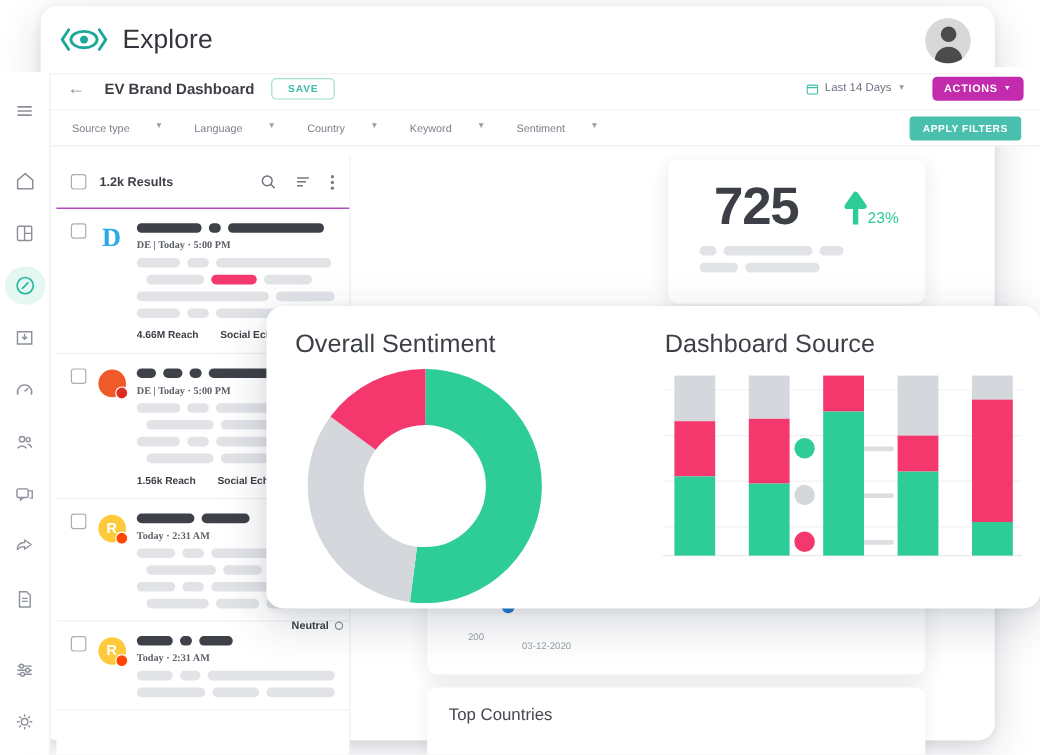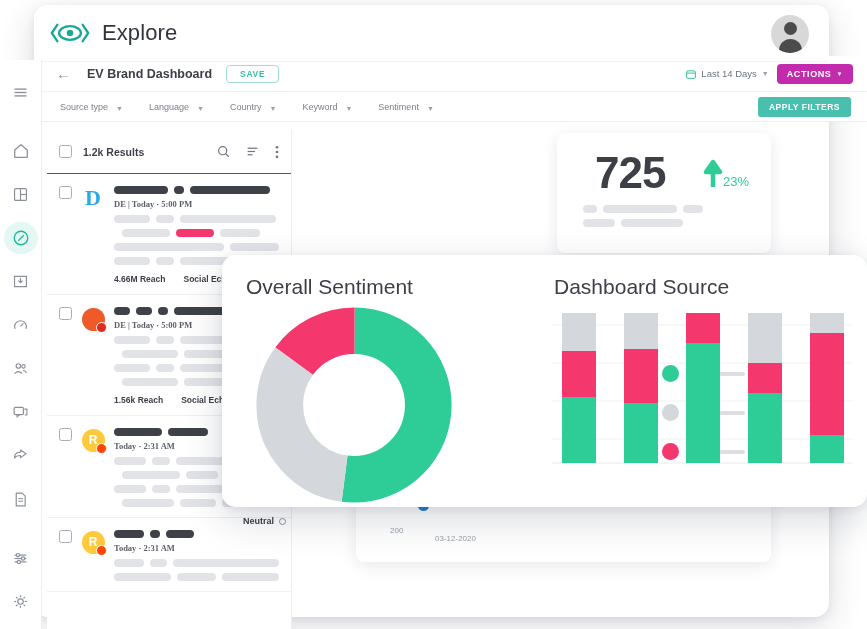--- a/index.html
+++ b/index.html
@@ -67,37 +67,37 @@
     background: #fff; display: flex; align-items: center;
     border-bottom: 1px solid #f0f1f3;
   }
   .back-arrow { margin-left: 14px; color: #8b9099; font-size: 15px; }
   .dash-title { margin-left: 16px; font-size: 12.5px; color: #3c3f46; font-weight: 600; }
   .save-btn {
     margin-left: 14px; padding: 3px 13px; border: 1px solid #9fded0;
     border-radius: 4px; color: #3cbfa4; font-size: 8.5px; letter-spacing: .7px;
     background: #fff; font-weight: 700;
   }
-  .head-right { margin-left: auto; display: flex; align-items: center; gap: 8px; margin-right: 14px; }
+  .head-right { margin-left: auto; display: flex; align-items: center; gap: 22px; margin-right: 14px; }
   .date-pick { display: flex; align-items: center; gap: 5px; color: #6b7280; font-size: 9.5px; }
   .cal-ico { color: #3cbfa4; }
   .actions-btn {
     background: #c32bad; color: #fff; font-size: 9px; font-weight: 700;
     letter-spacing: .6px; padding: 5px 10px; border-radius: 4px;
     display: flex; align-items: center; gap: 5px;
   }
 
   
   .filter-bar {
     position: absolute; left: 42px; top: 92px; right: 0; height: 30px;
     background: #fff; display: flex; align-items: center;
     border-bottom: 1px solid #eceef1;
   }
   .filter-chip {
-    display: flex; align-items: flex-end; gap: 8px;
+    display: flex; align-items: flex-start; gap: 21px;
     font-size: 9px; color: #7b818b; margin-left: 26px;
   }
   .filter-chip:first-child { margin-left: 18px; }
   .caret { font-size: 7px; color: #9aa0a8; }
   .apply-btn {
     margin-left: auto; margin-right: 16px; background: #49bfae; color: #fff;
     font-size: 8.5px; font-weight: 700; letter-spacing: .5px;
     padding: 5px 11px; border-radius: 3px; text-align: center;
   }
 
@@ -450,20 +450,23 @@
     <span class="axis-date">03-12-2020</span>
     <span class="blue-line"></span>
     <span class="blue-dot"></span>
   </div>
 
   <div class="neutral-leg">
     <span>Neutral</span>
     <span class="neutral-ring"></span>
   </div>
 
+  <div class="top-countries">
+    <div class="tc-title">Top Countries</div>
+  </div>
 
   <div class="sent-card">
     <div class="sc-title sc-t1">Overall Sentiment</div>
     <div class="sc-title sc-t2">Dashboard Source</div>
 
     <div class="donut-wrap">
       <svg width="196" height="196" viewBox="0 0 42 42">
         <circle cx="21" cy="21" r="15.915" fill="transparent" stroke="#2ecc96" stroke-width="10" stroke-dasharray="52 48" stroke-dashoffset="25"></circle>
         <circle cx="21" cy="21" r="15.915" fill="transparent" stroke="#d4d8dc" stroke-width="10" stroke-dasharray="33 67" stroke-dashoffset="-27"></circle>
         <circle cx="21" cy="21" r="15.915" fill="transparent" stroke="#f4376d" stroke-width="10" stroke-dasharray="15 85" stroke-dashoffset="-60"></circle>

